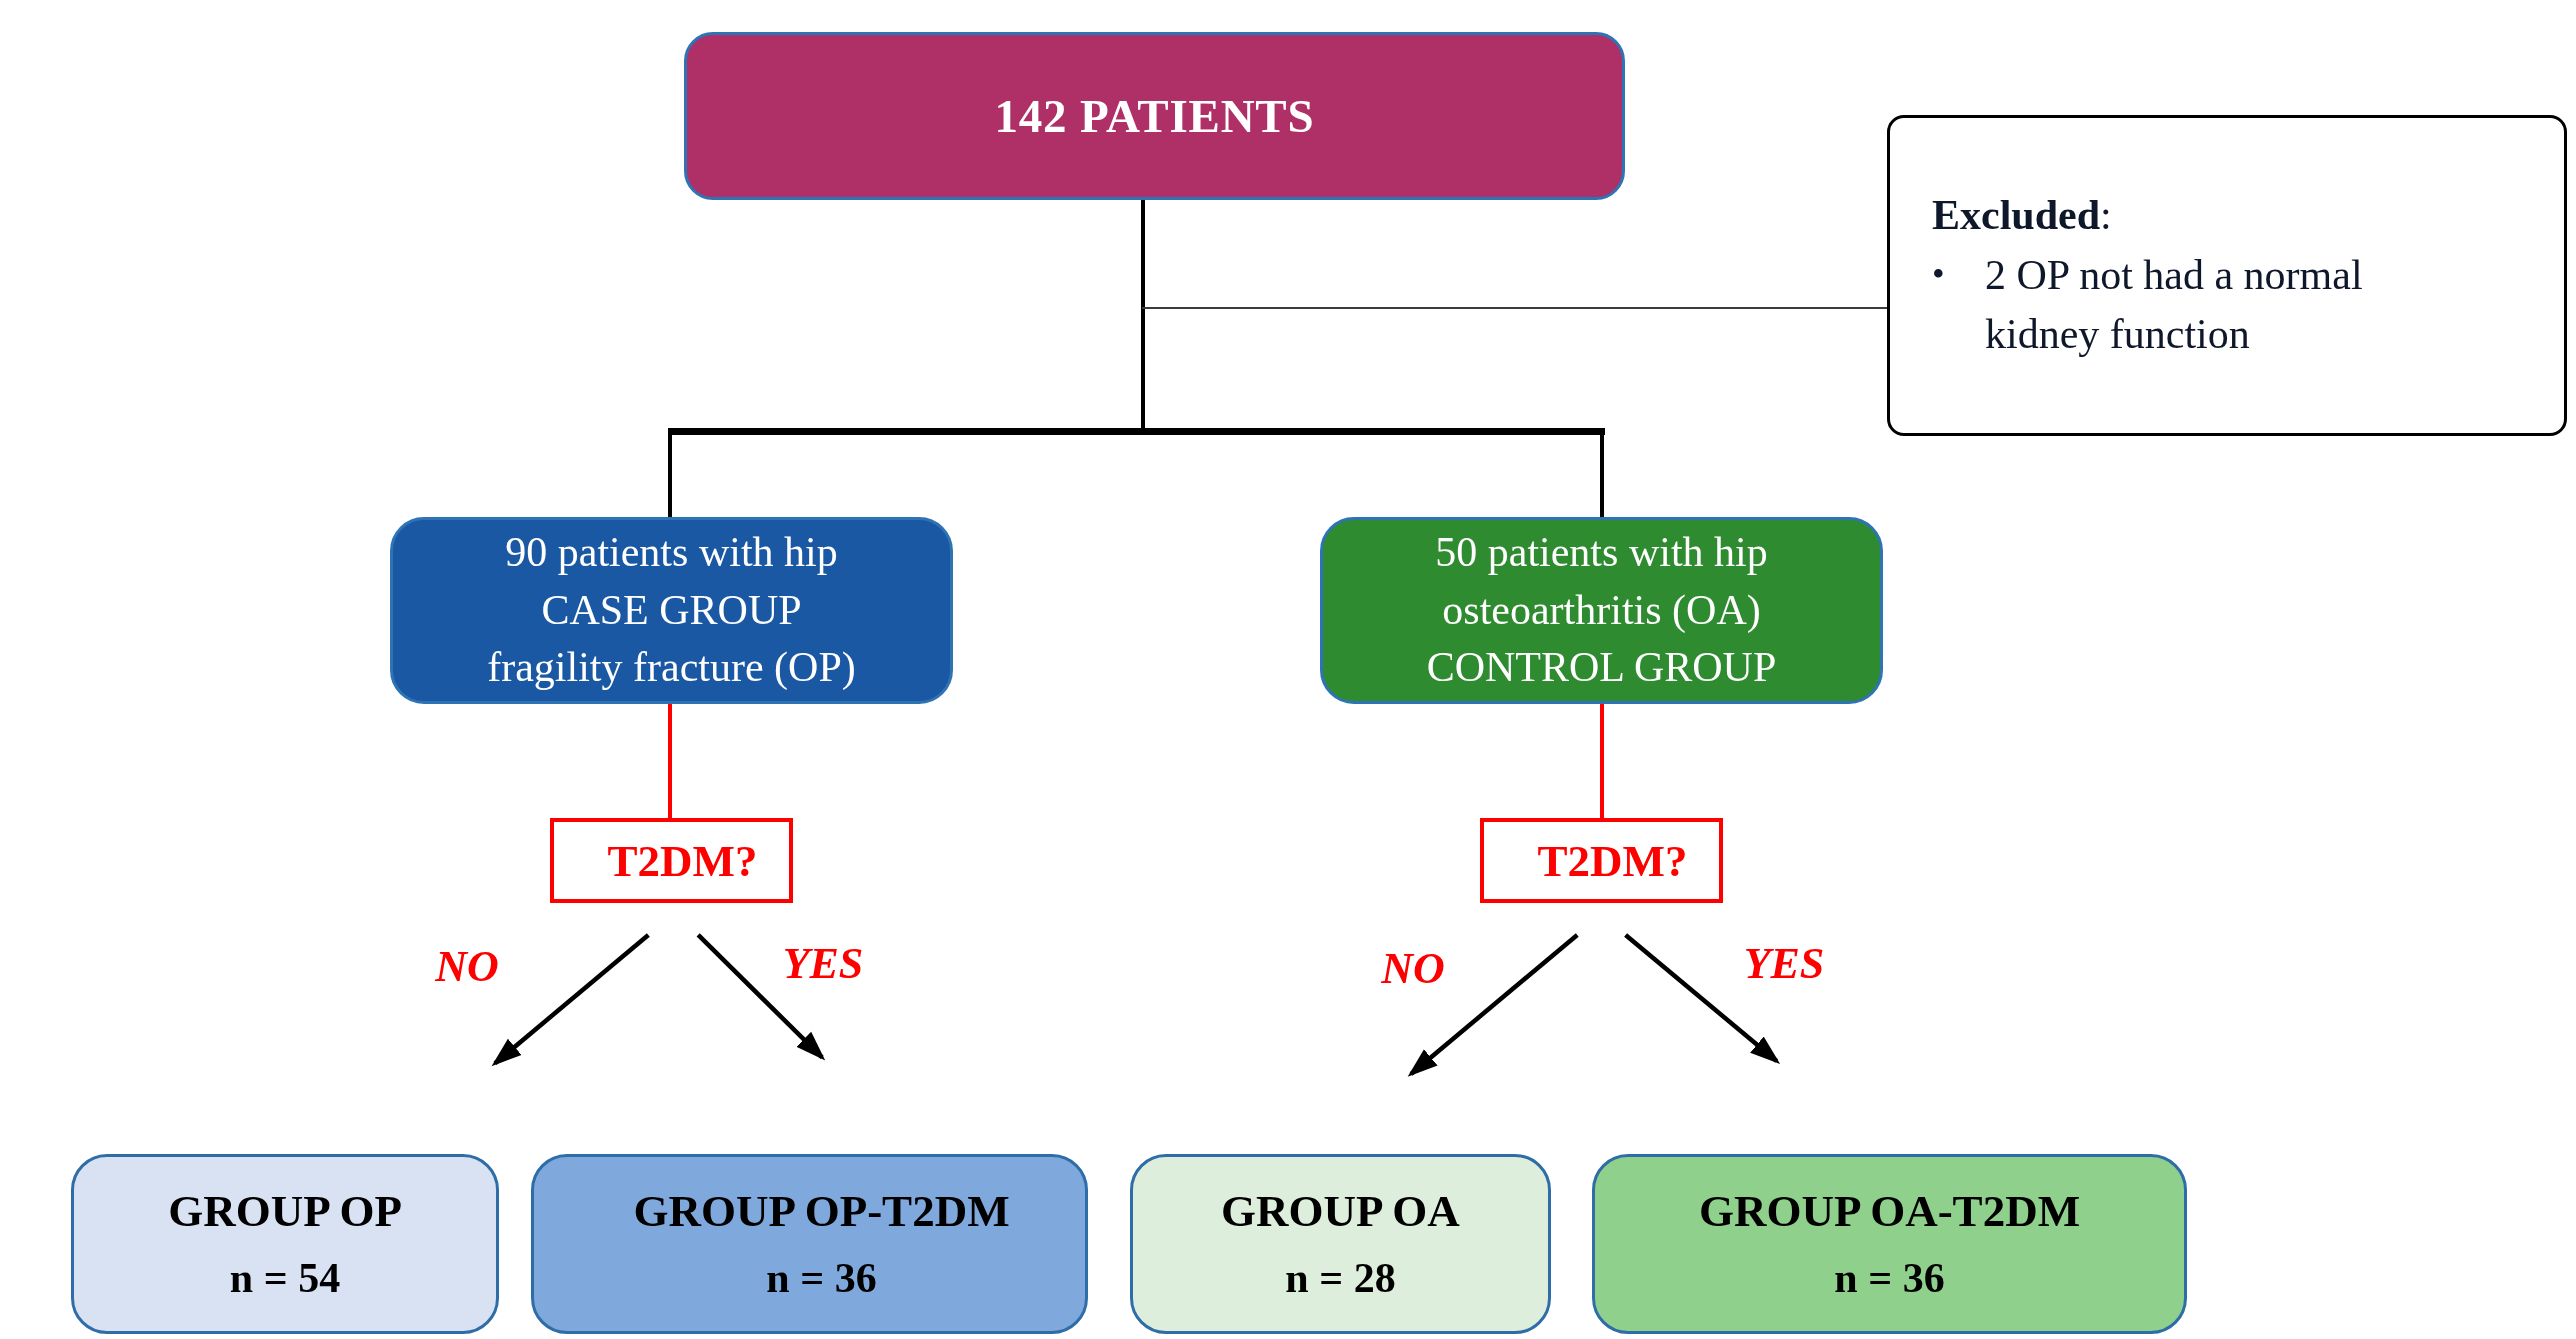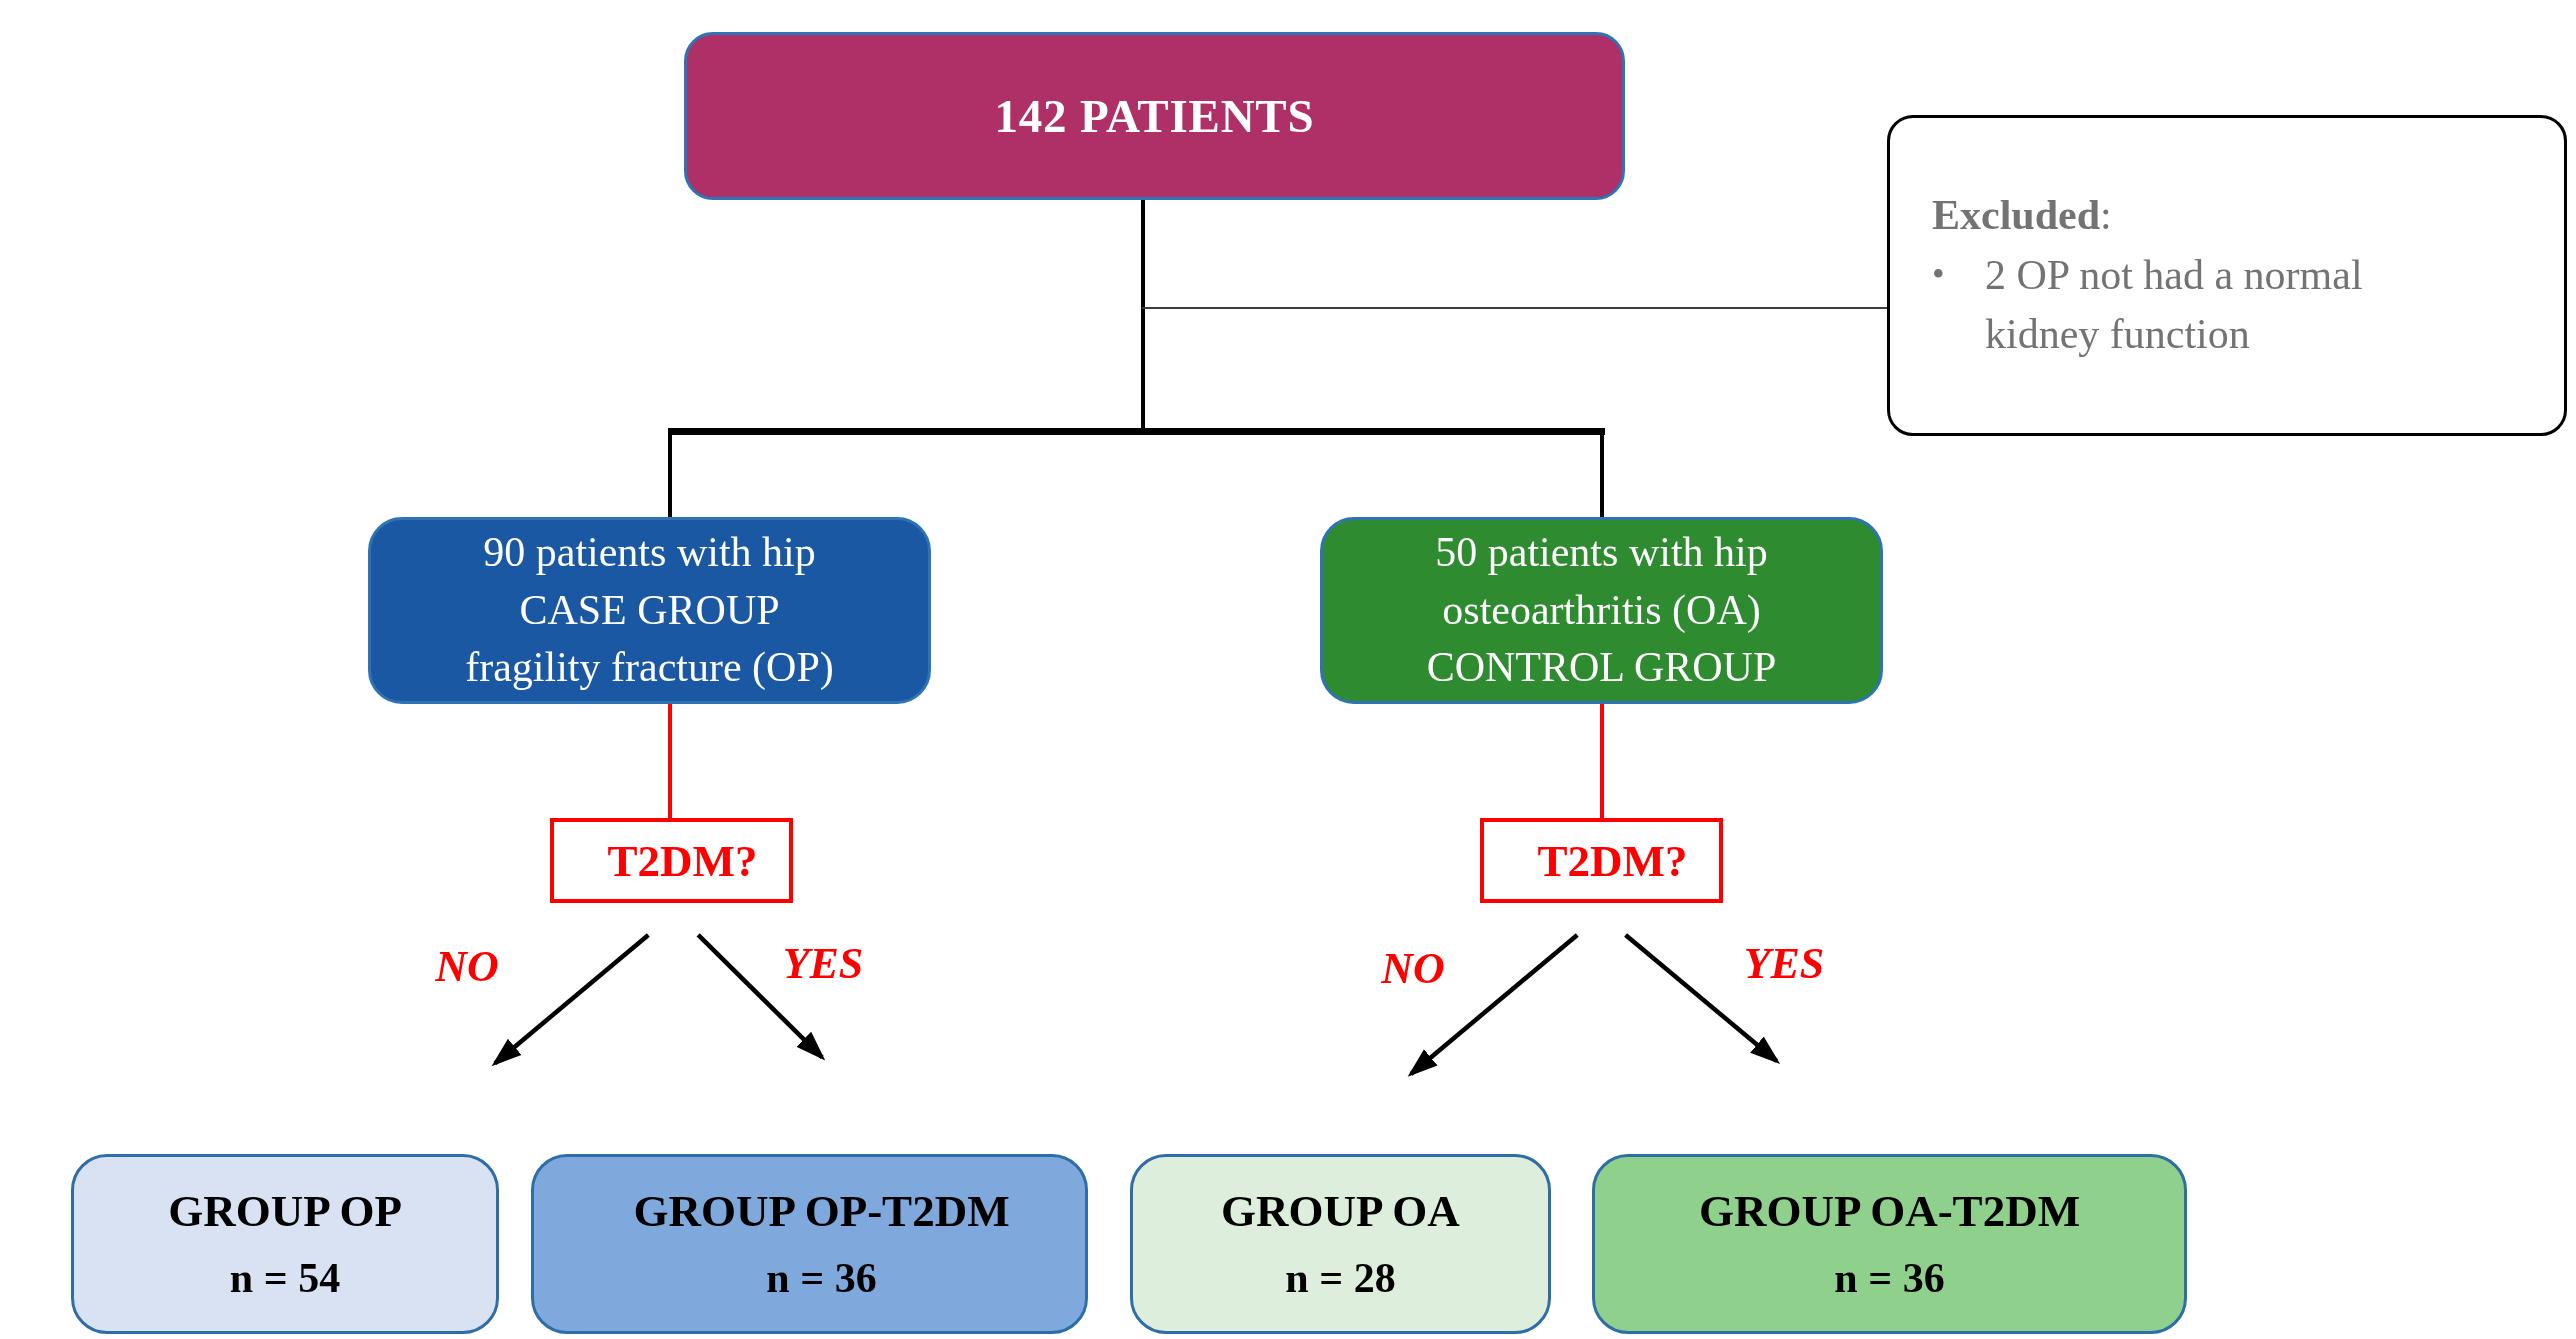--- a/index.html
+++ b/index.html
@@ -27,42 +27,42 @@
     border-radius:29px;
     color:#ffffff;
     font-size:47px;
     font-weight:bold;
     letter-spacing:0.8px;
   }
   .excluded-box{
     left:1887px; top:115px; width:680px; height:321px;
     background:#ffffff;
     border:3.8px solid #000000;
-    border-radius:26px;
+    border-radius:17px;
     align-items:flex-start;
     justify-content:center;
     text-align:left;
     padding:15px 30px 15px 42px;
-    color:#737373;
+    color:#0f172a;
     font-size:42px;
     line-height:1.42;
   }
   .excluded-title{font-weight:bold;}
   .excluded-item{display:flex;align-items:flex-start;}
   .excluded-bullet{width:53px;flex:0 0 53px;font-size:36px;padding-top:3px;}
   .excluded-text{max-width:483px;}
   .group-box{
     width:563px; height:187px;
     border:3px solid #2E74B5;
     border-radius:34px;
     color:#ffffff;
     font-size:42px;
     line-height:1.38;
   }
-  .case-box{left:368px; top:517px; background:#1A58A4;text-align:right;}
+  .case-box{left:390px; top:517px; background:#1A58A4;text-align:right;}
   .control-box{left:1320px; top:517px; background:#2E8B30;}
   .decision-box{
     width:243px; height:85px;
     background:#ffffff;
     border:4.5px solid #FE0000;
     color:#FE0000;
     font-size:45px;
     font-weight:bold;
     padding-left:22px;
   }

